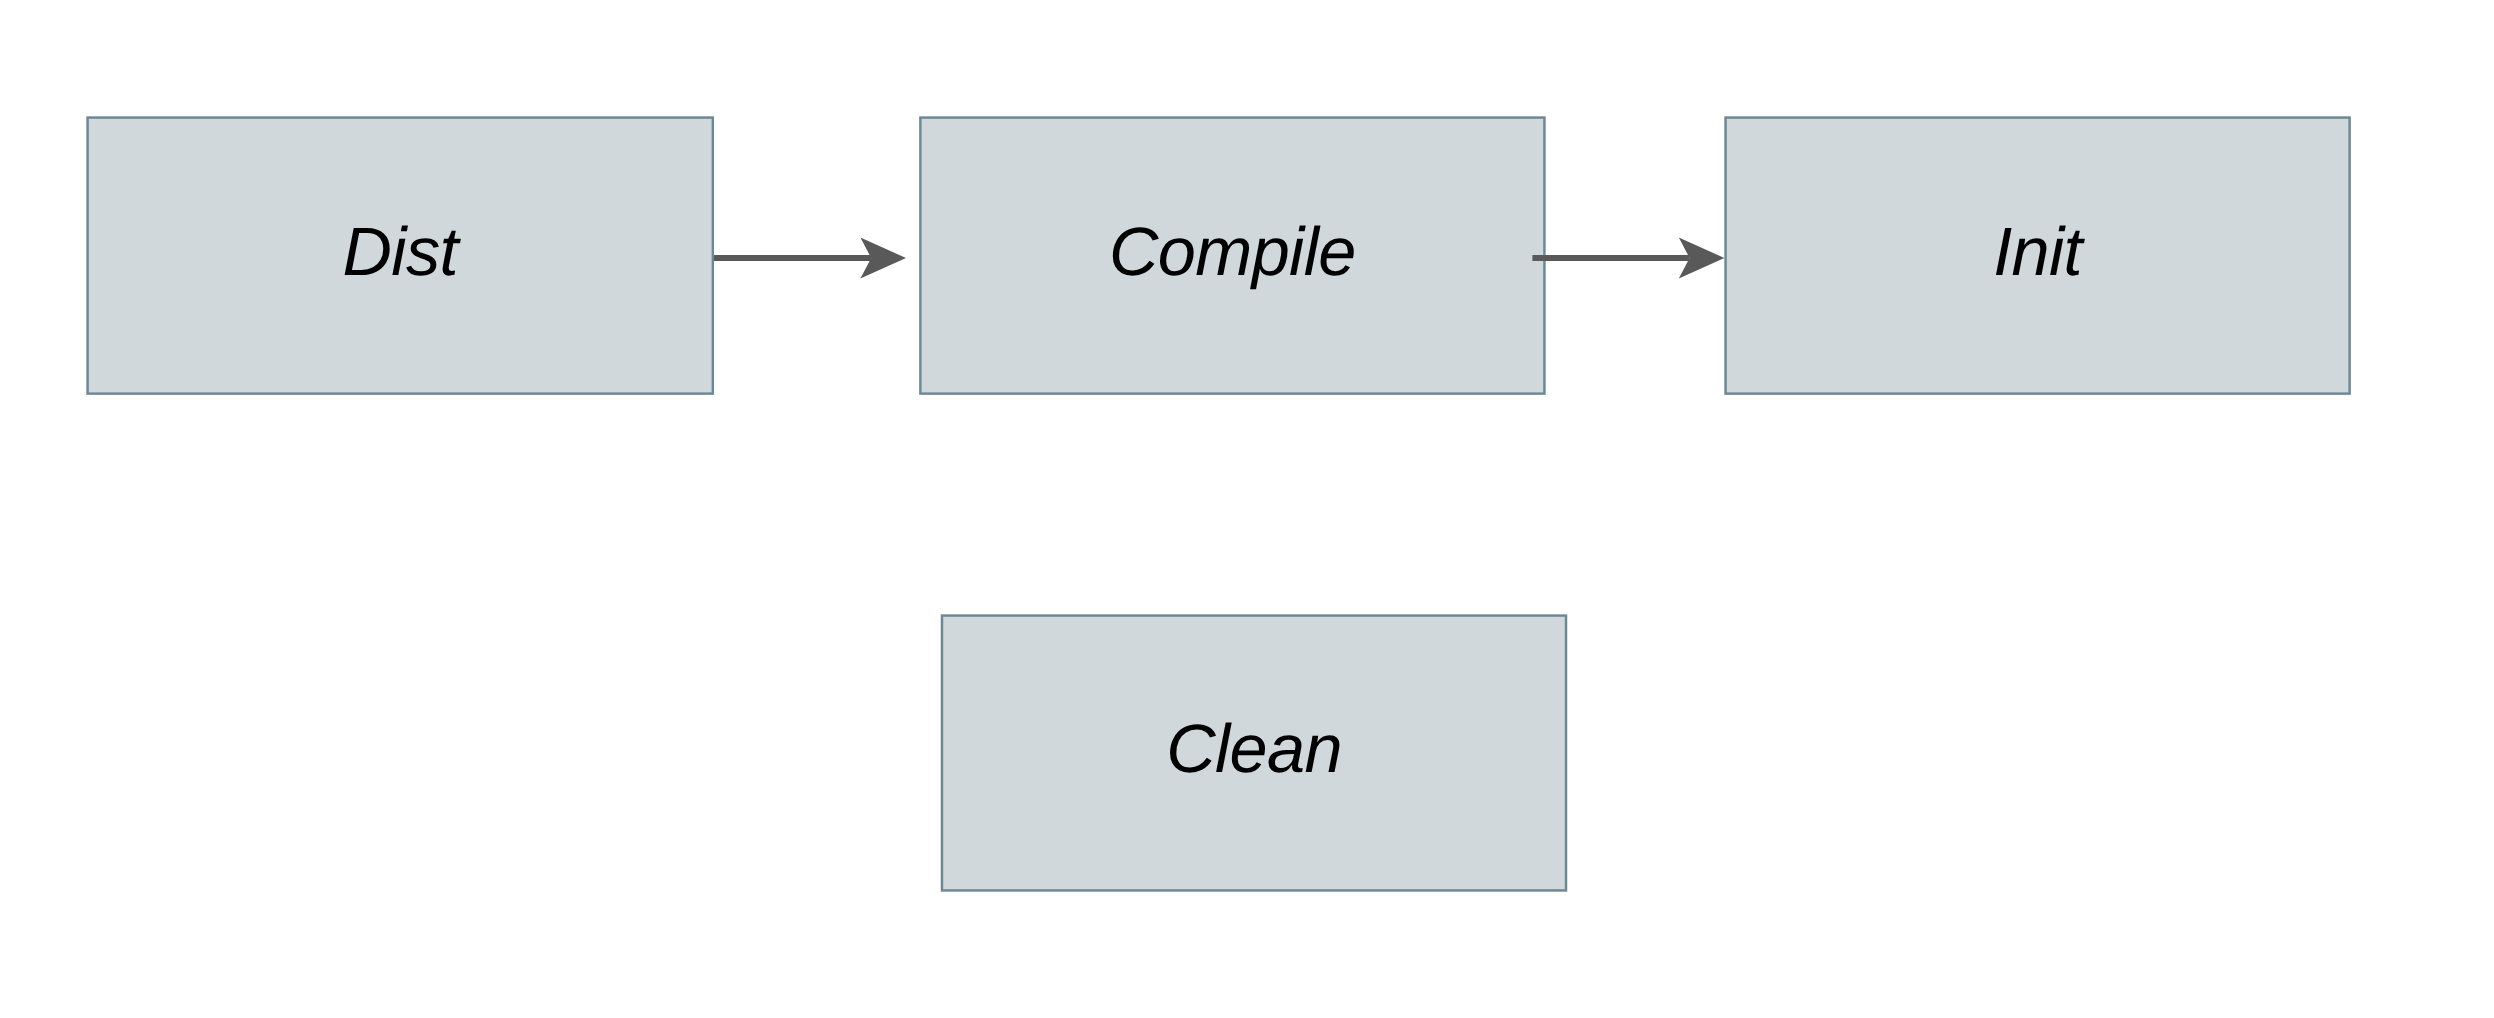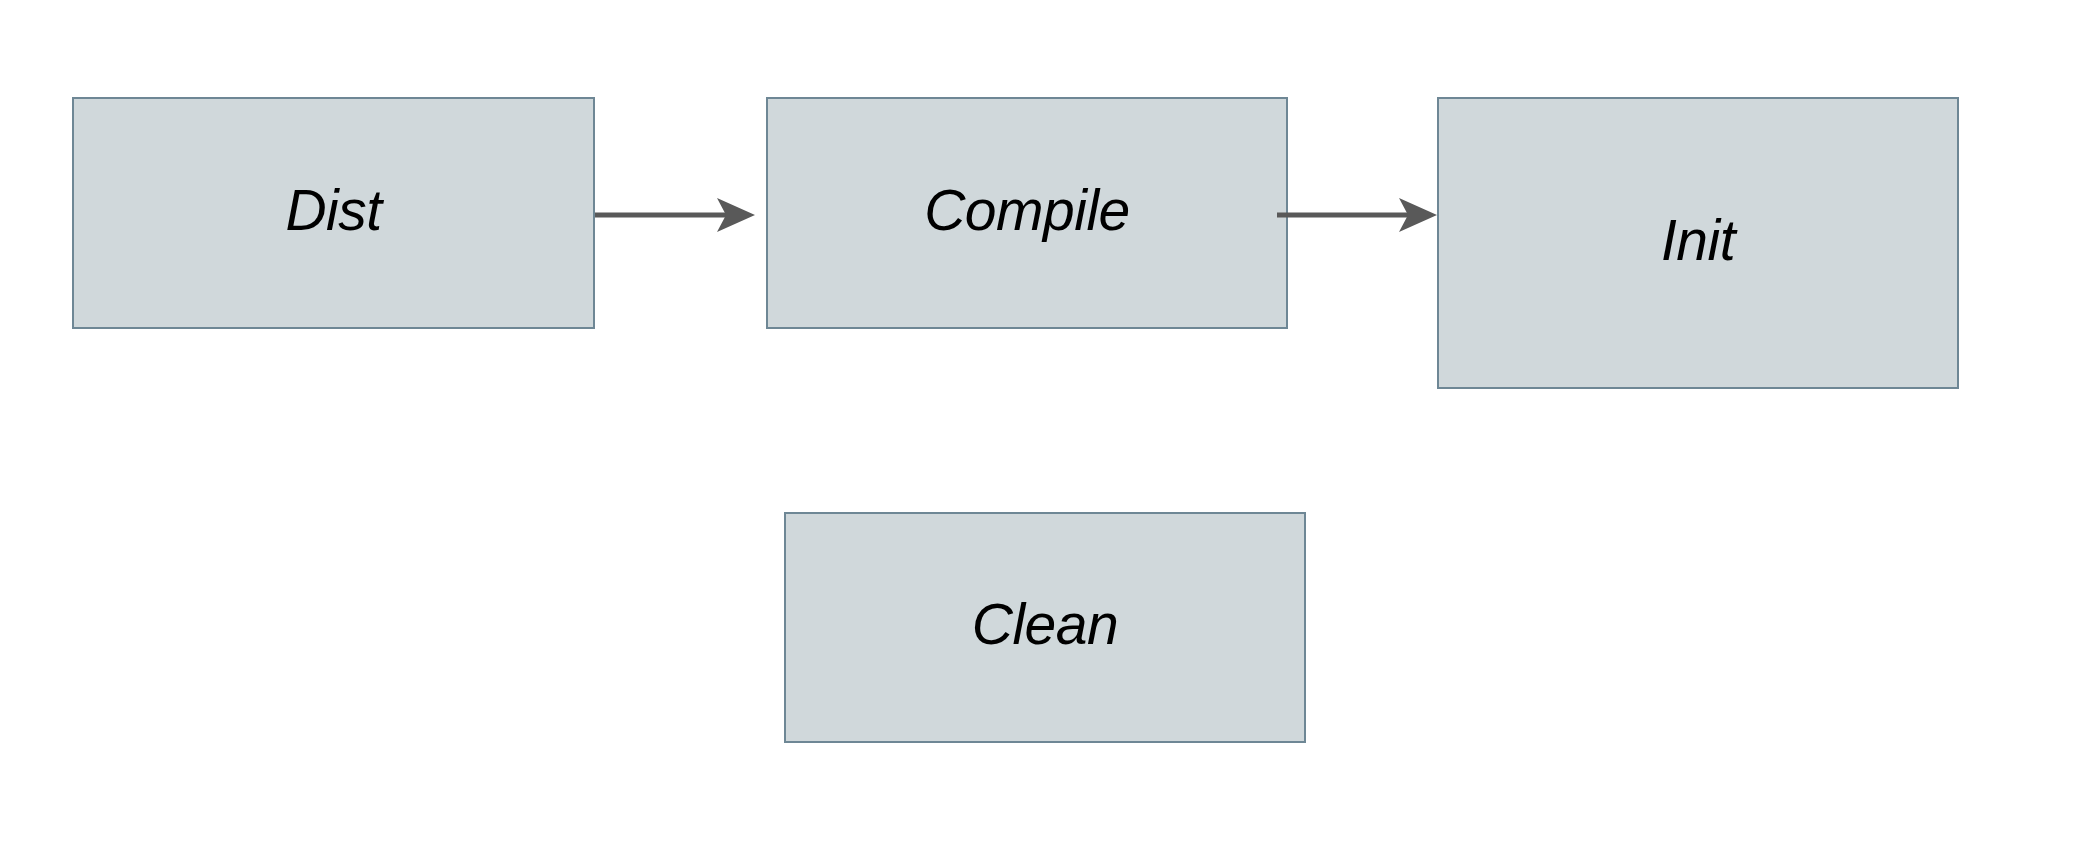--- a/index.html
+++ b/index.html
@@ -36,21 +36,21 @@
     letter-spacing: -0.5px;
     white-space: nowrap;
     -webkit-font-smoothing: antialiased;
     position: relative;
     top: -3px;
     font-style: italic;
   }
   
   #node-dist    { left: 72px;   top: 97px;  width: 523px; height: 232px; }
   #node-compile { left: 755px;  top: 97px;  width: 522px; height: 232px; margin-left: 11px; }
-  #node-init    { left: 1437px; top: 97px;  width: 522px; height: 292px; }
+  #node-init    { left: 1437px; top: 97px;  width: 522px; height: 232px; }
   #node-clean   { left: 784px;  top: 512px; width: 522px; height: 231px; }
 
   .edge {
     position: absolute;
     overflow: visible;
   }
   #edge-dist-compile    { left: 595px;  top: 185px; width: 160px; height: 60px; }
   #edge-compile-init    { left: 1277px; top: 185px; width: 160px; height: 60px; }
 </style>
 </head>

